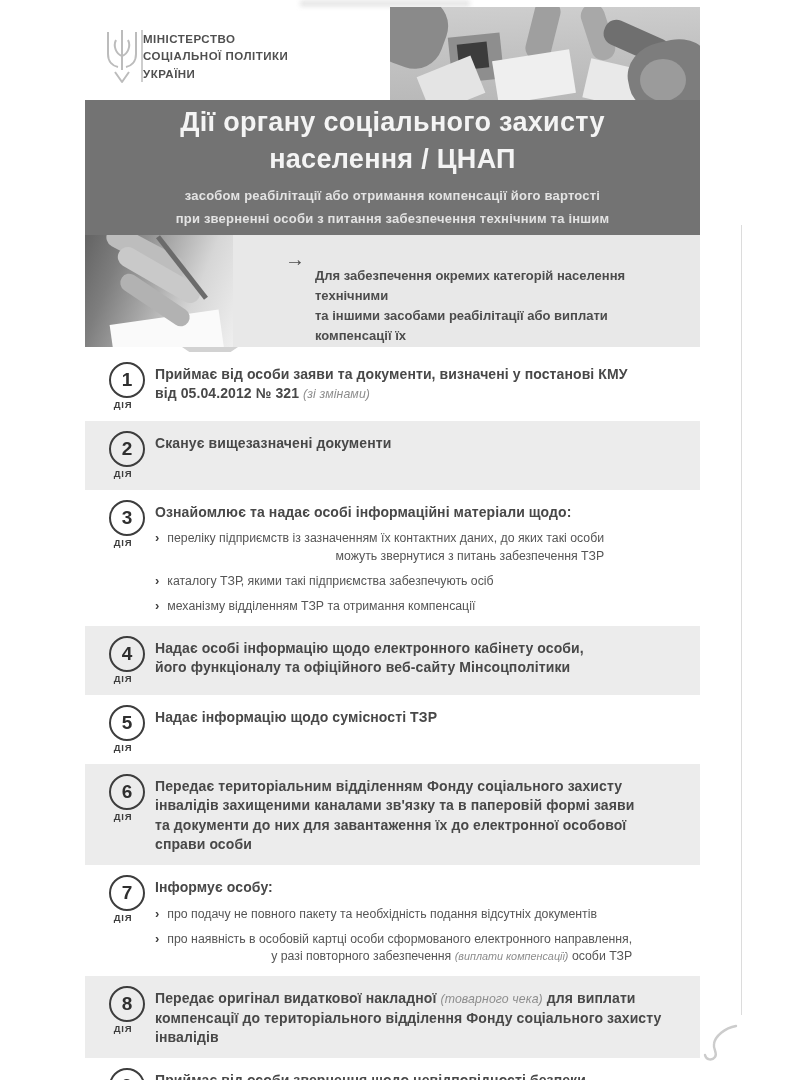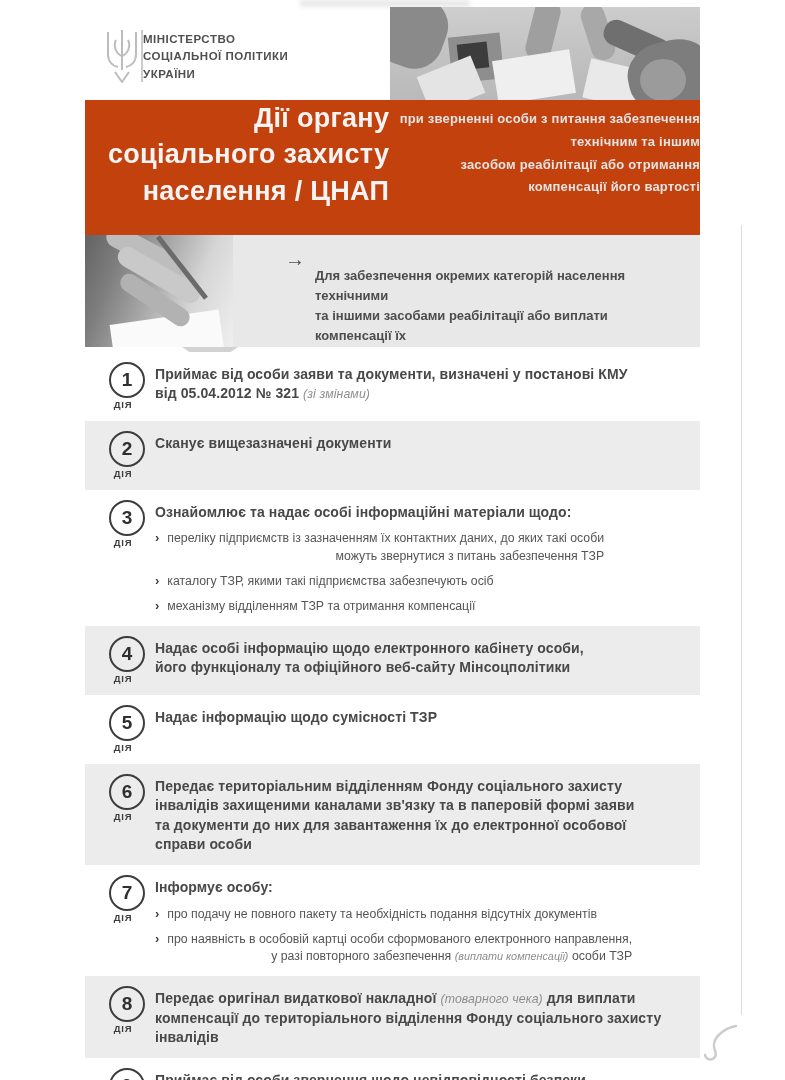--- a/index.html
+++ b/index.html
@@ -27,22 +27,22 @@
   .hp-laptop{left:60px;top:28px;width:52px;height:46px;background:#8e8e8e;transform:rotate(-6deg);}
   .hp-screen{left:68px;top:36px;width:30px;height:26px;background:#3c3c3c;transform:rotate(-6deg);}
   .hp-arm1{left:140px;top:-8px;width:26px;height:62px;background:#9f9f9f;border-radius:12px;transform:rotate(14deg);}
   .hp-arm2{left:196px;top:-4px;width:24px;height:58px;background:#a8a8a8;border-radius:12px;transform:rotate(-18deg);}
   .hp-person-l{left:-14px;top:-12px;width:70px;height:72px;background:#8a8a8a;border-radius:40%;transform:rotate(20deg);}
   .hp-person-r{left:238px;top:34px;width:84px;height:70px;background:#7d7d7d;border-radius:45% 40% 40% 45%;transform:rotate(-12deg);}
   .hp-hair{left:250px;top:52px;width:46px;height:42px;background:#9b9b9b;border-radius:50%;}
   .hp-sleeve{left:212px;top:22px;width:70px;height:26px;background:#6f6f6f;border-radius:12px;transform:rotate(24deg);}
 
   
-  .banner{left:85px;top:100px;width:615px;height:135px;background:#c2410c;color:#fff;
-          text-align:right;display:flex;flex-direction:row;justify-content:center;}
+  .banner{left:85px;top:100px;width:615px;height:135px;background:#737373;color:#fff;
+          text-align:center;display:flex;flex-direction:column;justify-content:center;}
   .page-title{font-size:27px;font-weight:bold;line-height:1.35;letter-spacing:.3px;color:#f4f4f4;}
   .page-subtitle{font-size:13px;font-weight:bold;line-height:1.75;color:#e3e3e3;margin-top:8px;letter-spacing:.2px;}
 
   
   .intro{left:85px;top:235px;width:615px;height:112px;background:#e8e8e8;display:flex;}
   .hand-photo{width:148px;height:112px;flex:0 0 148px;position:relative;overflow:hidden;
       background:linear-gradient(112deg,#636363 0%,#7e7e7e 22%,#a7a7a7 45%,#d6d6d6 70%,#efefef 100%);}
   .finger{position:absolute;border-radius:10px;}
   .f1{left:18px;top:6px;width:86px;height:22px;background:#bdbdbd;transform:rotate(28deg);}
   .f2{left:28px;top:30px;width:92px;height:20px;background:#c9c9c9;transform:rotate(30deg);}
@@ -111,22 +111,22 @@
   <div class="hp hp-person-r"></div>
   <div class="hp hp-hair"></div>
 </div>
 
 <div class="abs banner">
   <div class="page-title">
     <div>Дії органу соціального захисту</div>
     <div>населення / ЦНАП</div>
   </div>
   <div class="page-subtitle">
+    <div>засобом реабілітації або отримання компенсації його вартості</div>
     <div>при зверненні особи з питання забезпечення технічним та іншим</div>
-    <div>засобом реабілітації або отримання компенсації його вартості</div>
   </div>
 </div>
 
 <div class="abs intro">
   <div class="hand-photo">
     <div class="paper-corner"></div>
     <div class="finger f1"></div>
     <div class="finger f2"></div>
     <div class="finger f3"></div>
     <div class="pencil"></div>

